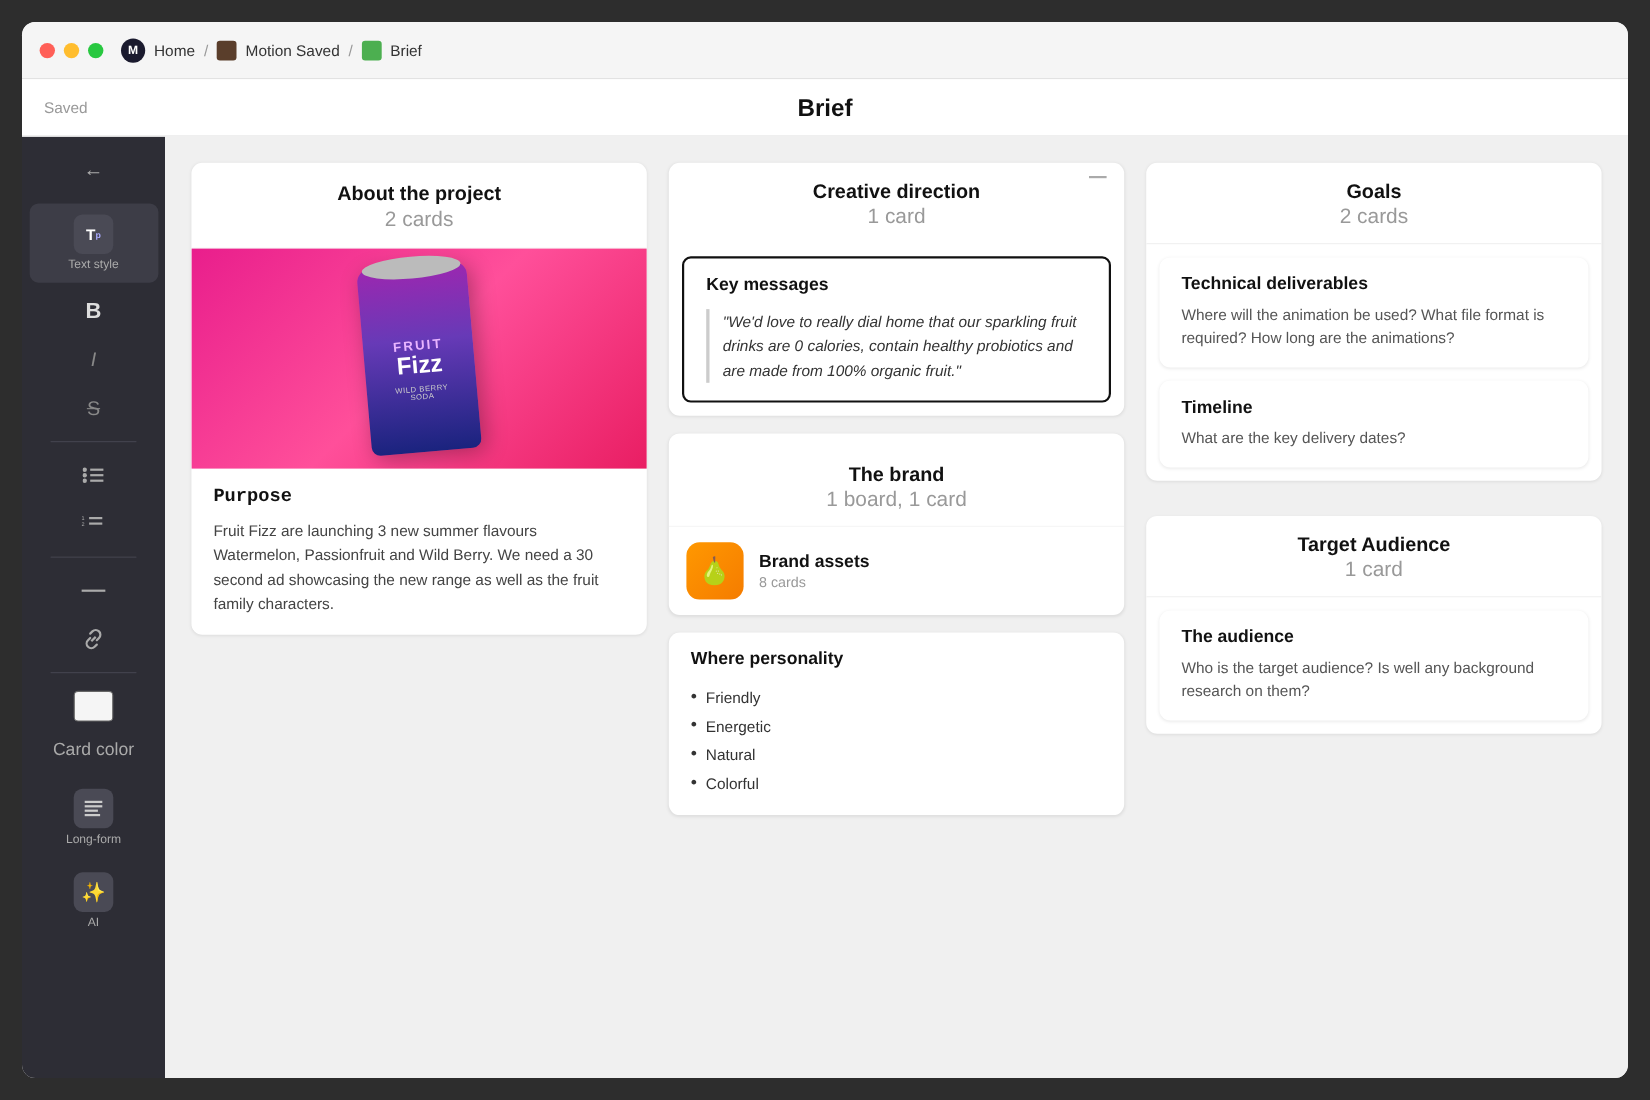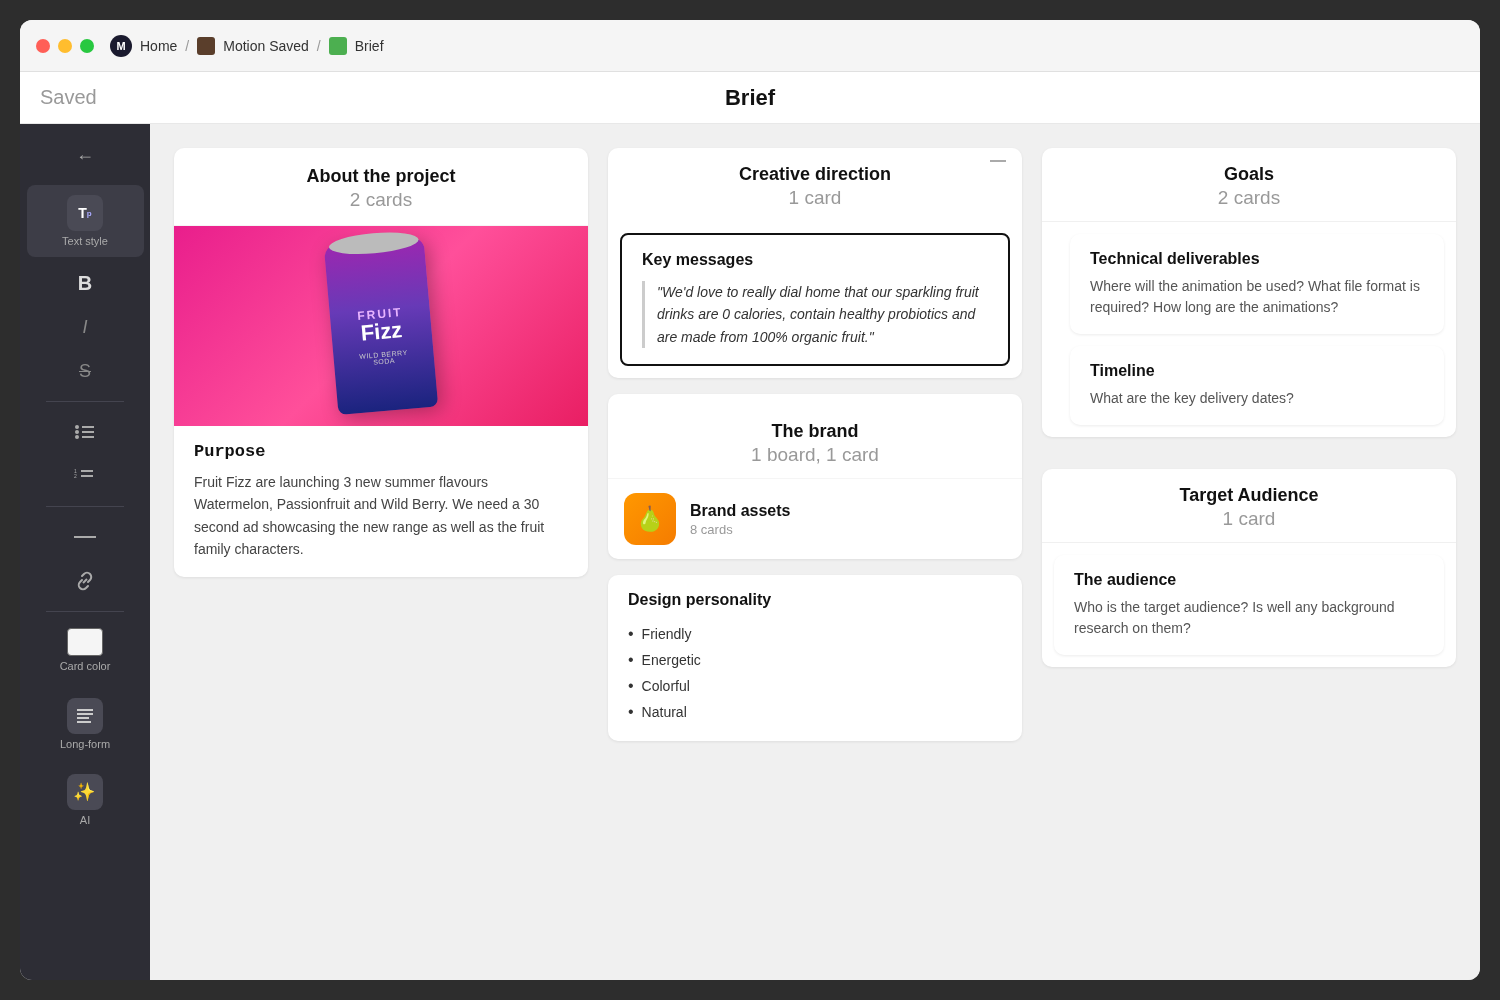--- a/index.html
+++ b/index.html
@@ -82,21 +82,21 @@
       display: flex;
       align-items: center;
       justify-content: center;
       border-bottom: 1px solid #e8e8e8;
       flex-shrink: 0;
       position: relative;
     }
     .topbar-saved {
       position: absolute;
       left: 20px;
-      font-size: 20px;
+      font-size: 14px;
       color: #999;
     }
     .topbar-title {
       font-size: 22px;
       font-weight: 700;
       color: #111;
     }
     
     .main-layout {
       display: flex;
@@ -181,22 +181,23 @@
       margin: 8px 0;
     }
     .card-color-swatch {
       width: 36px;
       height: 28px;
       background: #f5f5f5;
       border: 1px solid #666;
       border-radius: 4px;
     }
     .card-color-label {
-      font-size: 11px;
+      font-size: 16px;
       color: #aaa;
+      margin-top: 13px;
     }
     
     .content {
       flex: 1;
       background: #f0f0f0;
       padding: 24px;
       overflow-y: auto;
       display: flex;
       gap: 20px;
     }
@@ -415,21 +416,20 @@
     .goals-header {
       text-align: center;
       padding: 16px 20px 12px;
       border-bottom: 1px solid #f0f0f0;
     }
     .goals-cards {
       display: flex;
       flex-direction: column;
       gap: 12px;
       padding: 12px;
-      margin-left: 16px;
     }
     .target-section {
       background: white;
       border-radius: 10px;
       overflow: hidden;
       box-shadow: 0 1px 3px rgba(0,0,0,0.08);
       margin-top: 16px;
     }
     .target-header {
       text-align: center;
@@ -607,26 +607,26 @@
             </div>
             <div>
               <div class="brand-info-title">Brand assets</div>
               <div class="brand-info-sub">8 cards</div>
             </div>
           </div>
         </div>
 
         <div class="brand-personality-section">
           <div class="brand-personality">
-            <div class="bp-title">Design personality</div>
+            <div class="bp-title">Where personality</div>
             <ul class="bp-list">
               <li>Friendly</li>
               <li>Energetic</li>
+              <li>Natural</li>
               <li>Colorful</li>
-              <li>Natural</li>
             </ul>
           </div>
         </div>
       </div>
 
       <div class="column">
 
         <div class="goals-section">
           <div class="goals-header">
             <div class="section-title">Goals</div>

